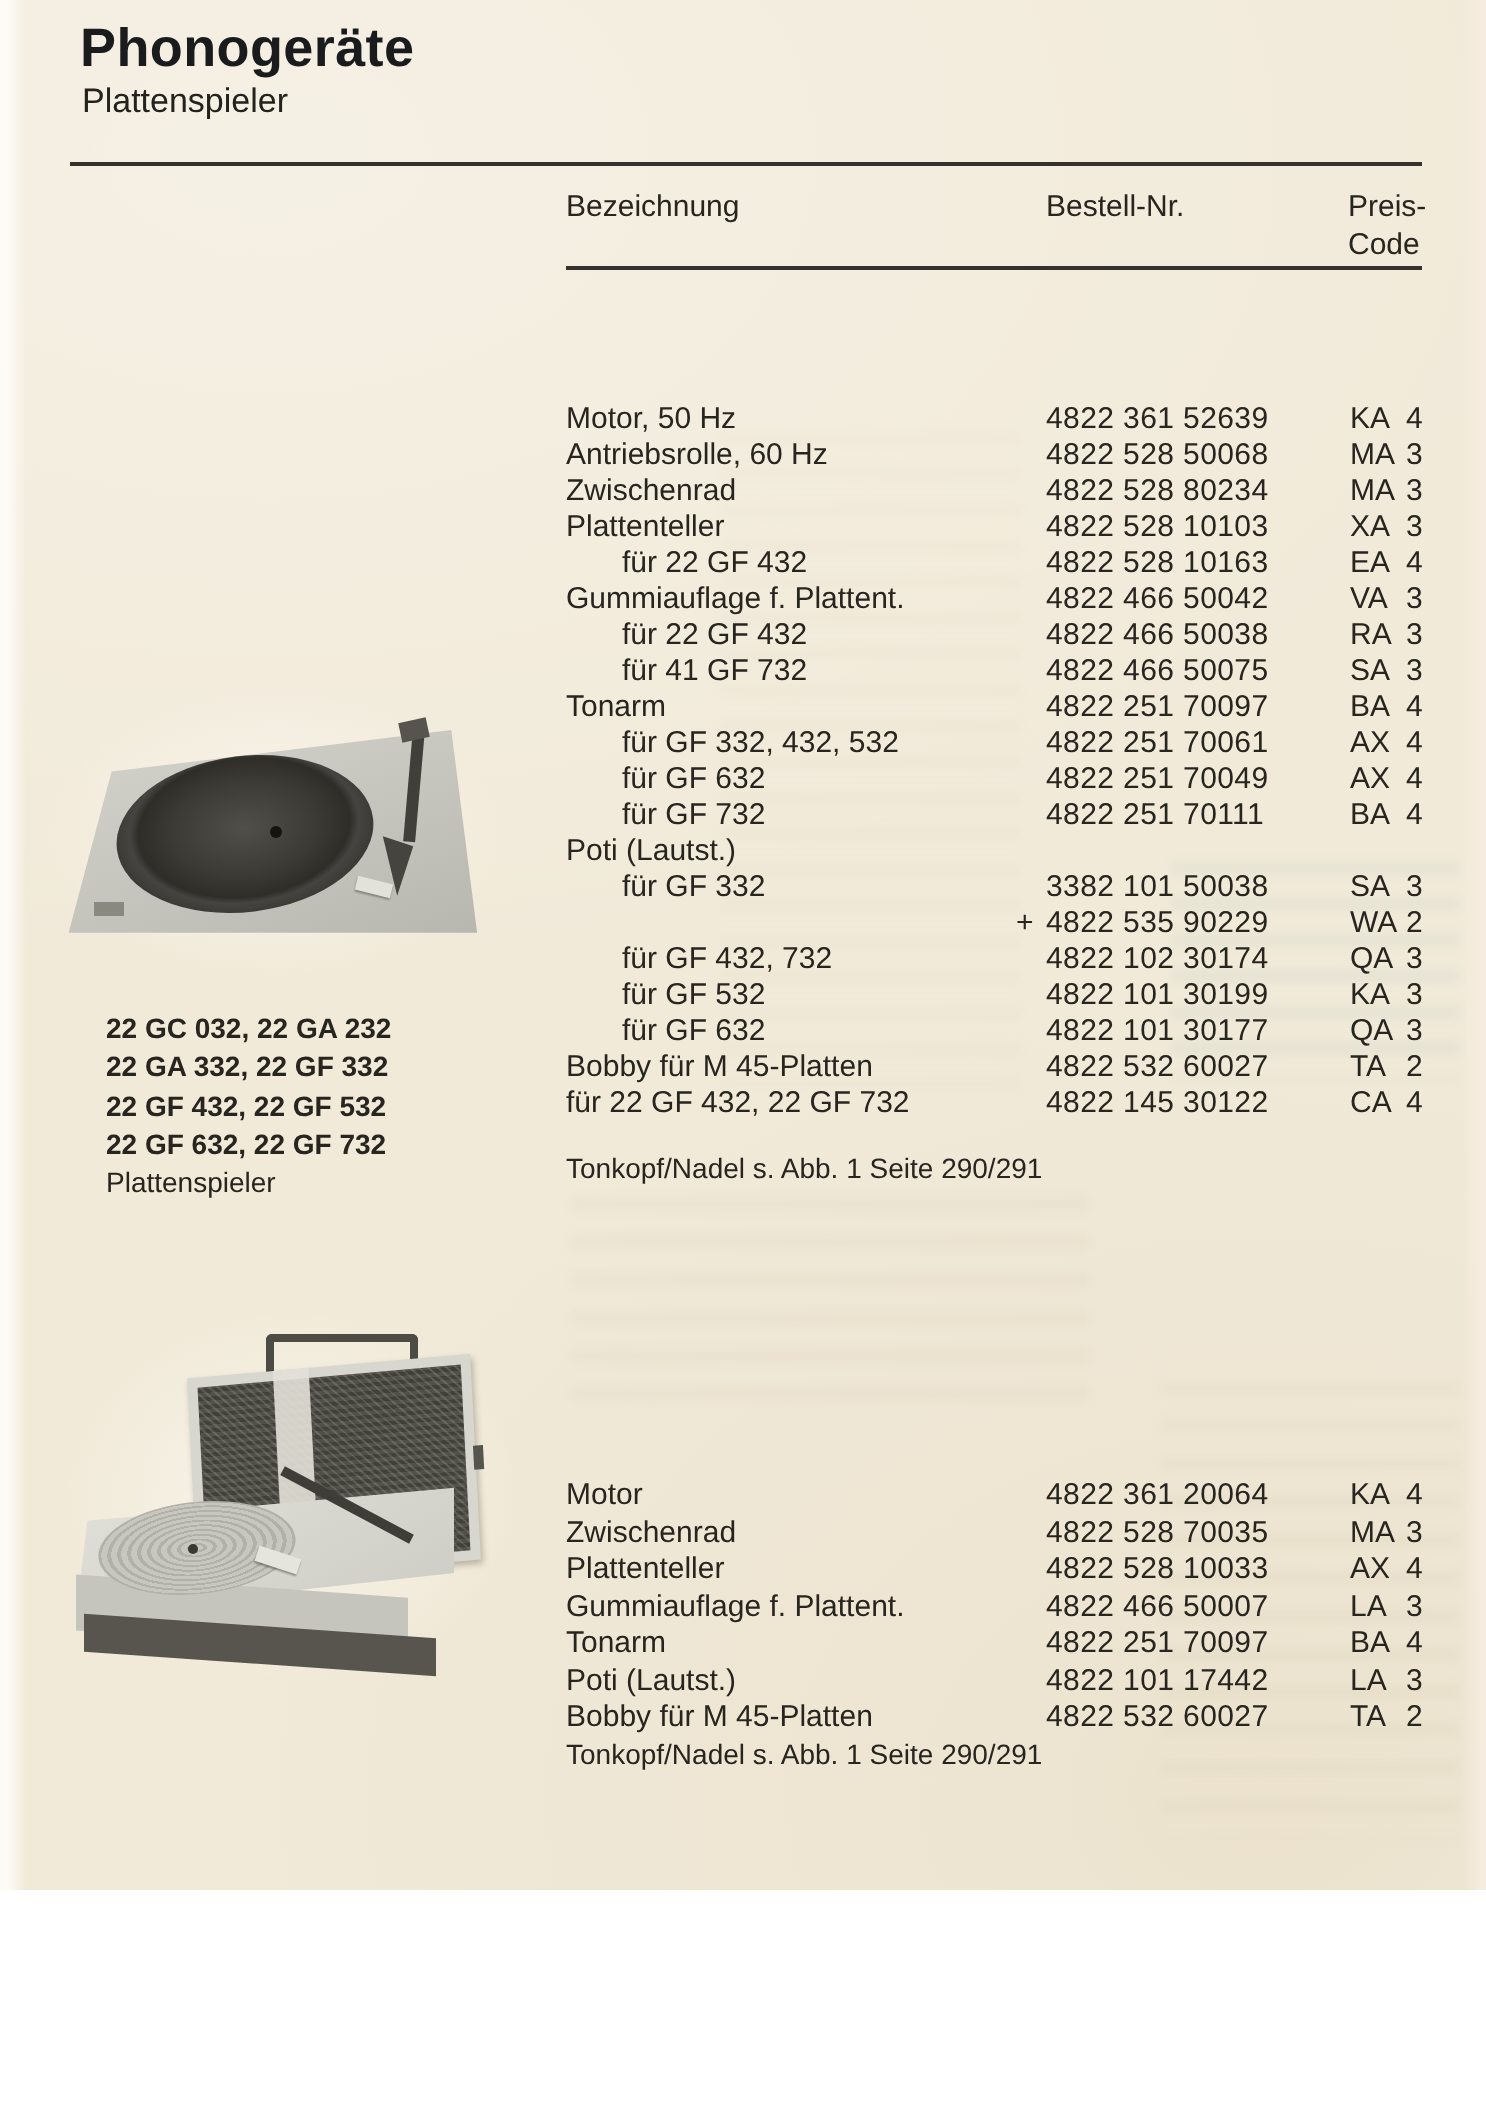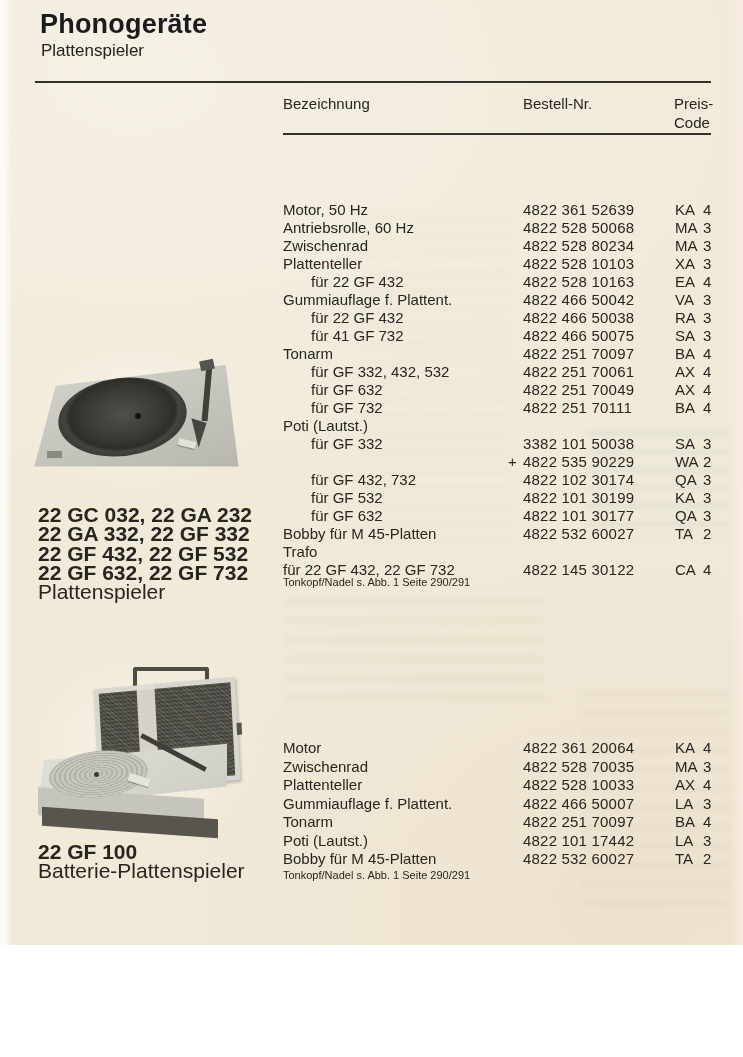--- a/index.html
+++ b/index.html
@@ -29,24 +29,24 @@
   .table1{left:283px;top:201px;}
   .table2{left:283px;top:739px;}
   .t-row{position:relative;height:18px;line-height:18px;white-space:nowrap;}
   .table2 .t-row{height:18.5px;line-height:18.5px;}
   .t-label{position:absolute;left:0;top:0;}
   .t-label.indent{left:28px;}
   .t-bestell{position:absolute;left:240px;top:0;letter-spacing:.2px;}
   .t-plus{position:absolute;left:-15px;top:0;}
   .t-code{position:absolute;left:392px;top:0;}
   .t-level{position:absolute;left:420px;top:0;}
-  .t-note{position:absolute;left:0;font-size:11px;white-space:nowrap;}
+  .t-note{position:absolute;left:0;font-size:14px;white-space:nowrap;}
   .note1{top:375px;}  
   .note2{top:129.5px;} 
-  .caption{position:absolute;left:38px;font-size:21px;}
+  .caption{position:absolute;left:53px;font-size:14px;}
   .caption1{top:505px;}
   .caption2{top:842px;}
   .cap-bold{font-weight:bold;line-height:19.3px;white-space:nowrap;}
   .cap-reg{line-height:19.3px;white-space:nowrap;}
   .page-number{position:absolute;left:38px;top:1016px;font-size:19px;color:#26241f;}
 
   
   .photo1{position:absolute;left:30px;top:352px;width:215px;height:130px;}
   .photo1 .halo{position:absolute;inset:-8px;background:radial-gradient(closest-side,rgba(250,248,240,.8),transparent);}
   .photo1 .deck{position:absolute;inset:0;background:linear-gradient(160deg,#d6d5ce,#bfbeb7 70%,#b4b3ac);
@@ -246,26 +246,20 @@
         <span class="t-code">QA</span>
         <span class="t-level">3</span>
       </div>
       <div class="t-row">
         <span class="t-label">Bobby für M 45-Platten</span>
         <span class="t-bestell">4822 532 60027</span>
         <span class="t-code">TA</span>
         <span class="t-level">2</span>
       </div>
       <div class="t-row">
-        <span class="t-label">Trafo</span>
-        <span class="t-bestell"></span>
-        <span class="t-code"></span>
-        <span class="t-level"></span>
-      </div>
-      <div class="t-row">
         <span class="t-label">für 22 GF 432, 22 GF 732</span>
         <span class="t-bestell">4822 145 30122</span>
         <span class="t-code">CA</span>
         <span class="t-level">4</span>
       </div>
       <div class="t-note note1">Tonkopf/Nadel s. Abb. 1 Seite 290/291</div>
   </div>
 
   <div class="caption caption1">
     <div class="cap-bold">22 GC 032, 22 GA 232</div>
@@ -331,21 +325,17 @@
       </div>
       <div class="t-row">
         <span class="t-label">Bobby für M 45-Platten</span>
         <span class="t-bestell">4822 532 60027</span>
         <span class="t-code">TA</span>
         <span class="t-level">2</span>
       </div>
       <div class="t-note note2">Tonkopf/Nadel s. Abb. 1 Seite 290/291</div>
   </div>
 
-  <div class="caption caption2">
-    <div class="cap-bold">22 GF 100</div>
-      <div class="cap-reg cap-reg-slot">Batterie-Plattenspieler</div>
-  </div>
 
   <div class="rule rule-bottom"></div>
   <div class="page-number">148</div>
 
 </div>
 
 </body></html>

